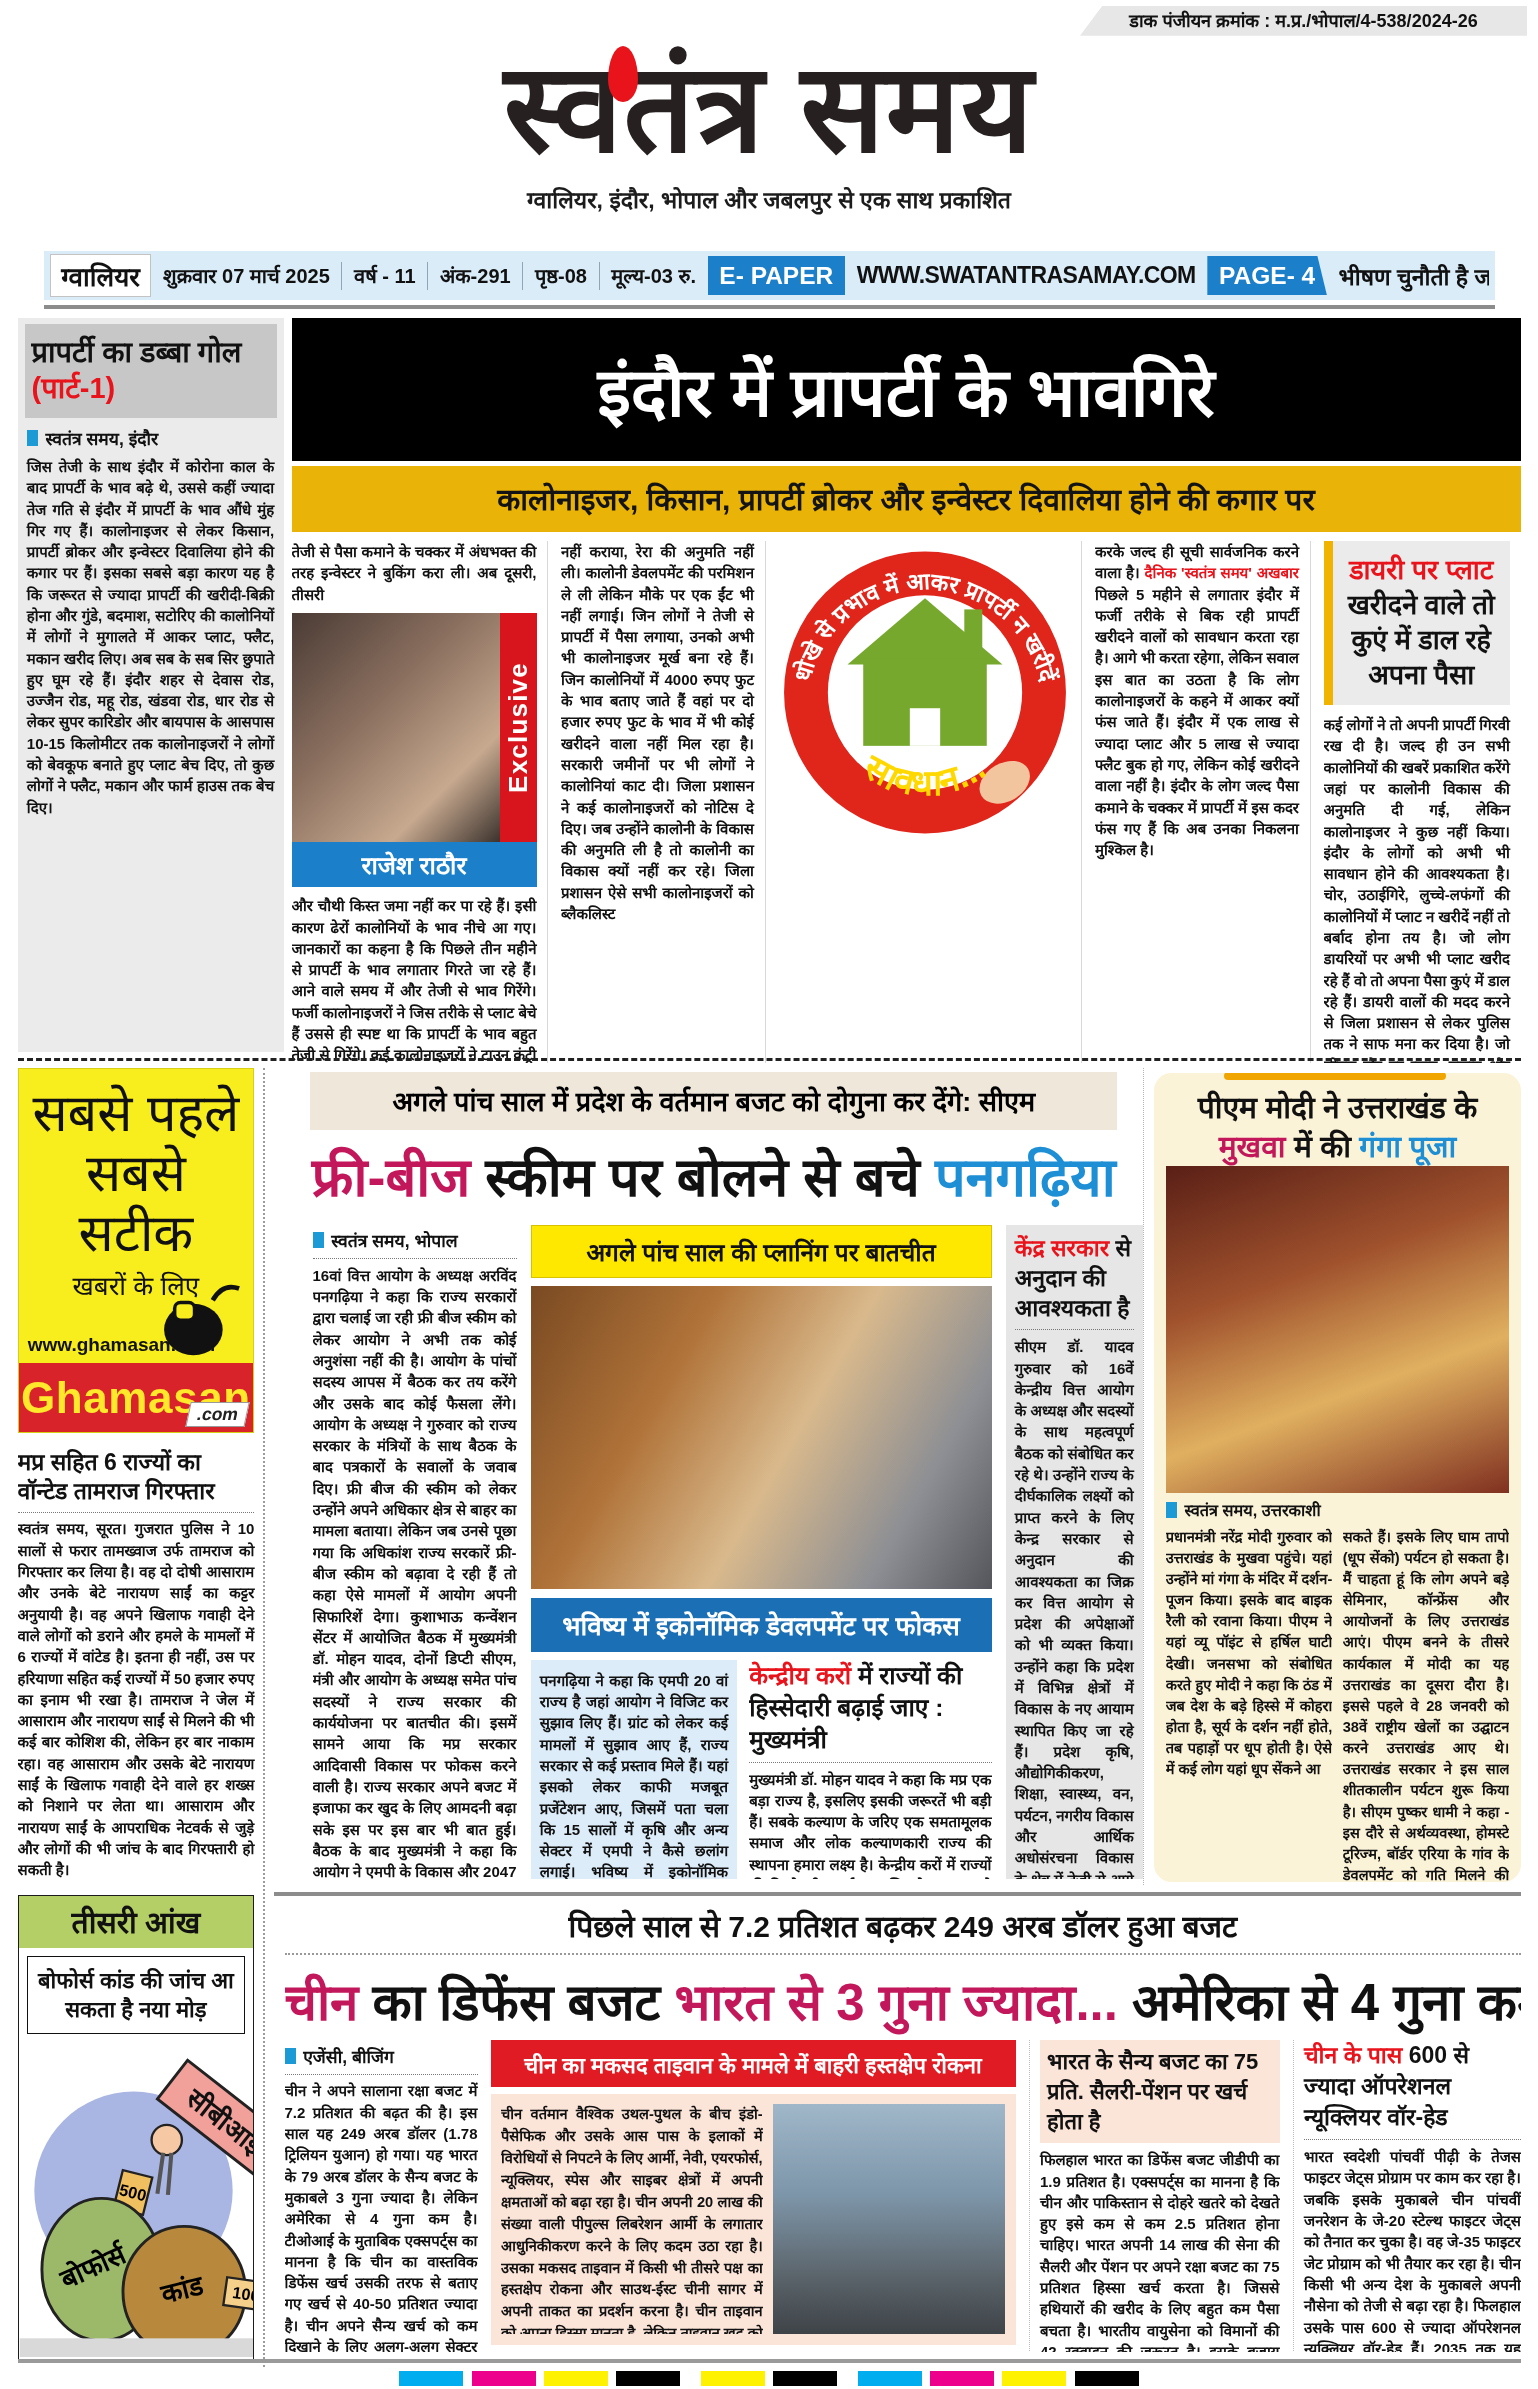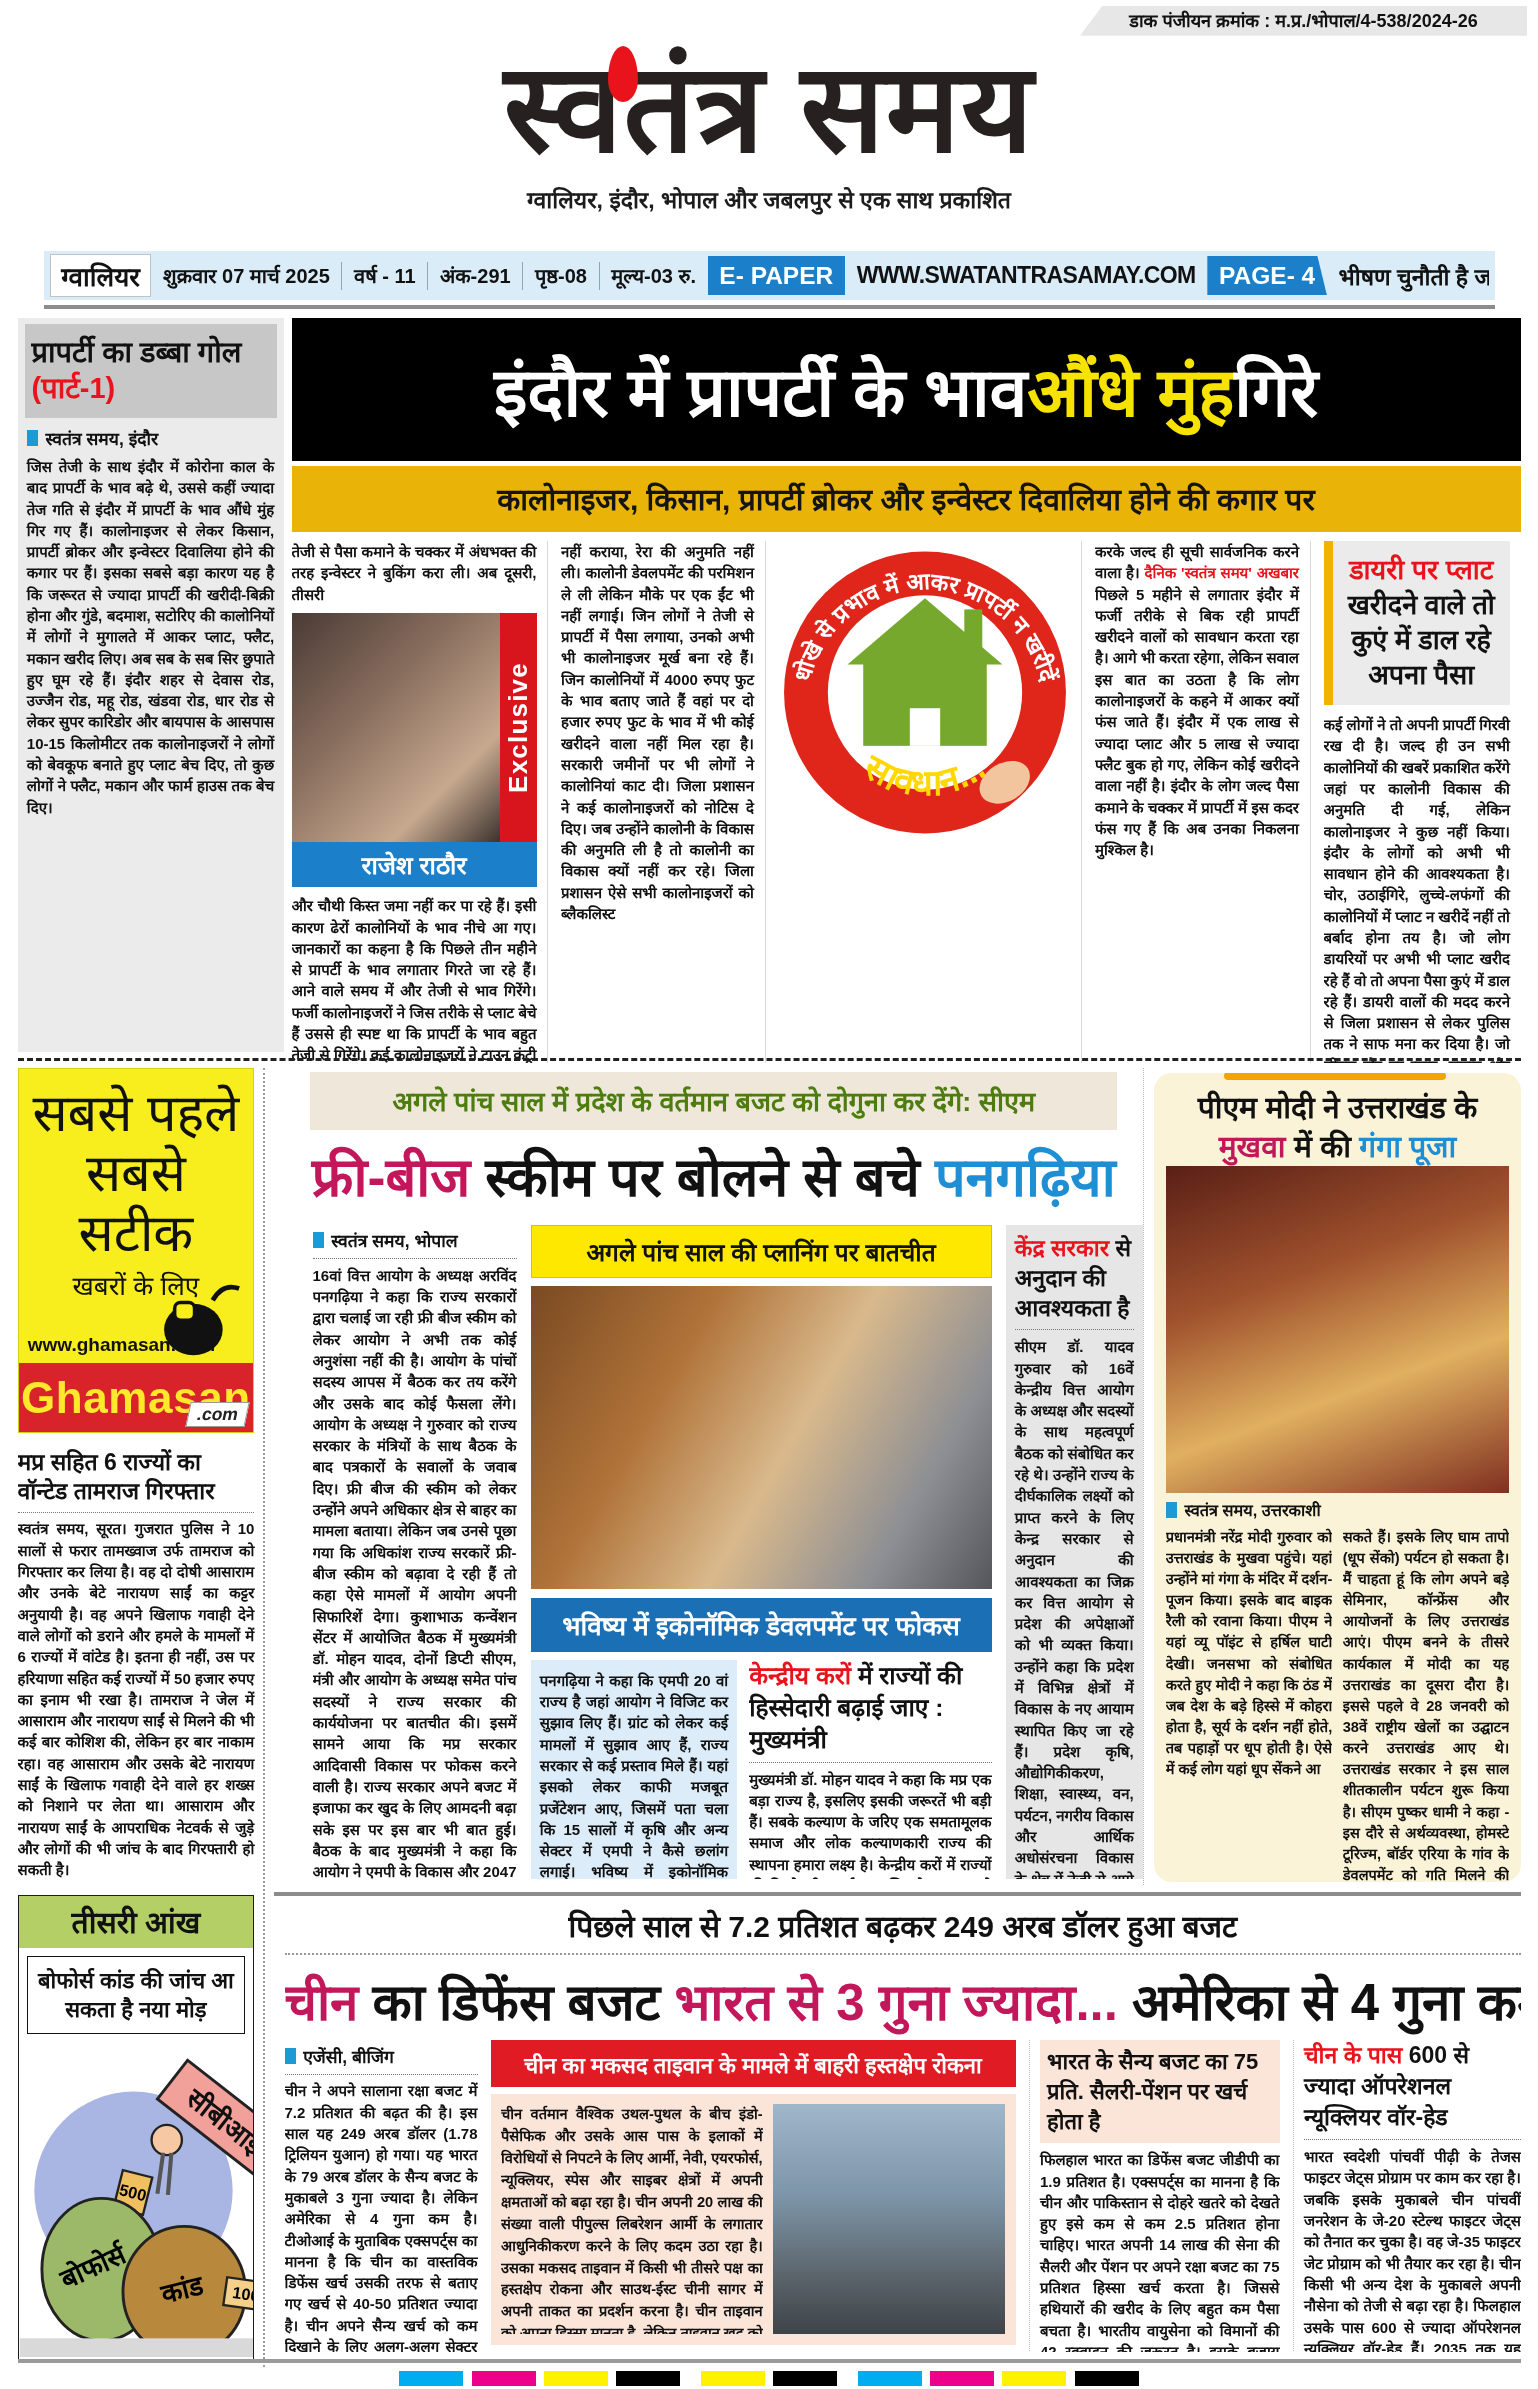--- a/index.html
+++ b/index.html
@@ -79,21 +79,21 @@
   .tamraj-hl{font-size:23px;font-weight:800;line-height:1.25;}
   .dotrule{border-top:1.8px dotted #777;margin:5.8px 0;}
   .teesri{margin-top:14px;border:1.8px solid #1c1c1c;}
   .teesri-head{background:#b5cf67;font-size:30px;font-weight:800;text-align:center;padding:5.8px 0;}
   .teesri-cap{border:1.8px solid #111;margin:8.2px;padding:8.2px 5.8px;font-size:22px;font-weight:700;
     text-align:center;line-height:1.35;}
 
   
   .pang{left:274px;top:1068px;width:870px;height:817px;padding-left:10.5px;box-sizing:border-box;
     border-right:1.8px dotted #b5b5b5;overflow:hidden;}
-  .pang-kicker{width:94%;margin:3.5px auto 0 auto;background:#efe8da;color:#4d7c0f;
+  .pang-kicker{width:94%;margin:3.5px auto 0 auto;background:#efe8da;color:#000000;
     font-size:27px;font-weight:800;text-align:center;padding:10.5px 0;white-space:nowrap;overflow:hidden;}
   .pang-hl{font-size:54px;font-weight:800;text-align:center;margin-top:8.2px;white-space:nowrap;overflow:hidden;}
   .mag{color:#c2185b;}.blu{color:#1e8fd5;}
   .pang-row{display:flex;gap:14px;margin-top:13px;height:654px;}
   .pang-left{width:204px;flex:0 0 auto;overflow:hidden;margin-left:28px;}
   .pang-mid{width:461px;flex:0 0 auto;overflow:hidden;}
   .pang-right{width:163px;flex:1 1 auto;overflow:hidden;}
   .yellow-box{background:#ffe800;border:1.2px solid #d6c200;font-size:24.5px;font-weight:800;
     text-align:center;padding:9.3px 3.5px;white-space:nowrap;overflow:hidden;}
   .meet-photo{width:100%;height:303px;margin-top:8.2px;
@@ -187,21 +187,20 @@
       <div class="byline">
         <span class="sq"></span>
         <span>स्वतंत्र समय, इंदौर</span>
       </div>
       <p class="body-text">जिस तेजी के साथ इंदौर में कोरोना काल के बाद प्रापर्टी के भाव बढ़े थे, उससे कहीं ज्यादा तेज गति से इंदौर में प्रापर्टी के भाव औंधे मुंह गिर गए हैं। कालोनाइजर से लेकर किसान, प्रापर्टी ब्रोकर और इन्वेस्टर दिवालिया होने की कगार पर हैं। इसका सबसे बड़ा कारण यह है कि जरूरत से ज्यादा प्रापर्टी की खरीदी-बिक्री होना और गुंडे, बदमाश, सटोरिए की कालोनियों में लोगों ने मुगालते में आकर प्लाट, फ्लैट, मकान खरीद लिए। अब सब के सब सिर छुपाते हुए घूम रहे हैं। इंदौर शहर से देवास रोड, उज्जैन रोड, महू रोड, खंडवा रोड, धार रोड से लेकर सुपर कारिडोर और बायपास के आसपास 10-15 किलोमीटर तक कालोनाइजरों ने लोगों को बेवकूफ बनाते हुए प्लाट बेच दिए, तो कुछ लोगों ने फ्लैट, मकान और फार्म हाउस तक बेच दिए।</p>
     </div>
 
     <div class="s1-main">
       <div class="s1-headline">
         <span>इंदौर में प्रापर्टी के भाव </span>
-          <span class="hl-yellow">औंधे मुंह</span>
           <span> गिरे</span>
       </div>
       <div class="s1-subhead">कालोनाइजर, किसान, प्रापर्टी ब्रोकर और इन्वेस्टर दिवालिया होने की कगार पर</div>
 
       <div class="s1-body">
         <div class="s1-col colA">
           <p class="body-text">तेजी से पैसा कमाने के चक्कर में अंधभक्त की तरह इन्वेस्टर ने बुकिंग करा ली। अब दूसरी, तीसरी</p>
           <div class="photo-card">
             <div class="photo-ph"></div>
             <div class="excl-ribbon">

